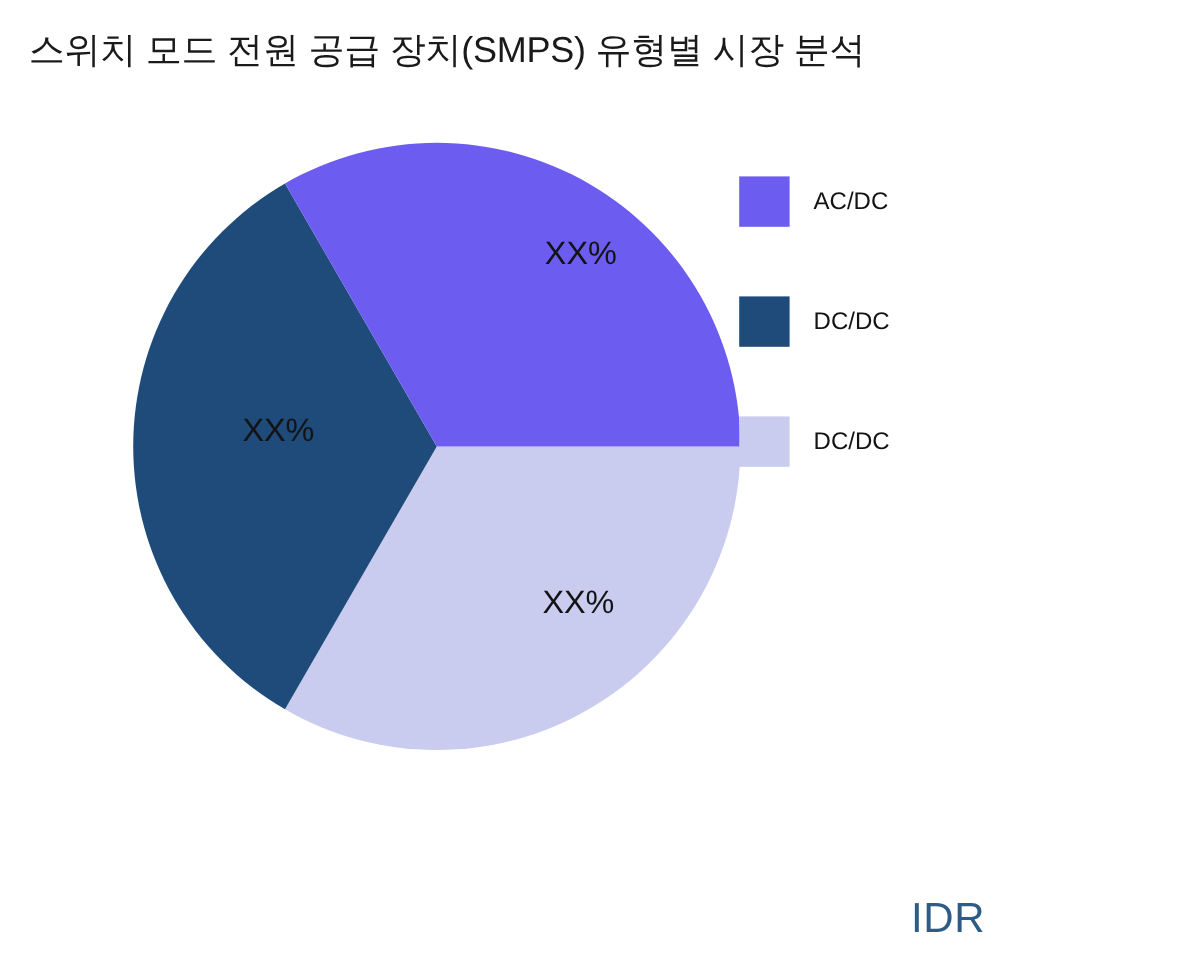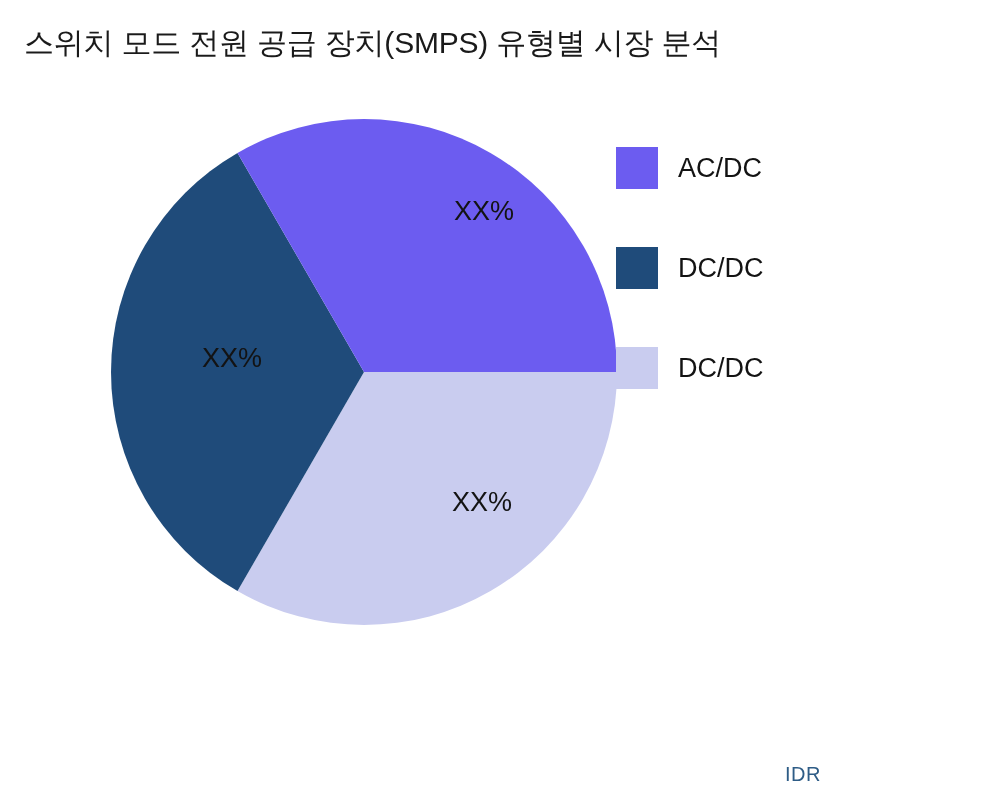--- a/index.html
+++ b/index.html
@@ -63,30 +63,30 @@
     align-items: center;
     height: 100px;
   }
   .legend-swatch {
     width: 42px;
     height: 42px;
     flex: 0 0 42px;
   }
   .legend-label {
     margin-left: 20px;
-    font-size: 27px;
+    font-size: 20px;
     color: #131313;
     white-space: nowrap;
     line-height: 1;
   }
   #watermark {
     position: absolute;
     right: 24px;
     bottom: 14px;
-    font-size: 20px;
+    font-size: 35px;
     color: #2e5c86;
     letter-spacing: 0.5px;
   }
 </style>
 </head>
 <body>
 
 <div id="figure">
 
   <div id="chart-title">스위치 모드 전원 공급 장치(SMPS) 유형별 시장 분석</div>

